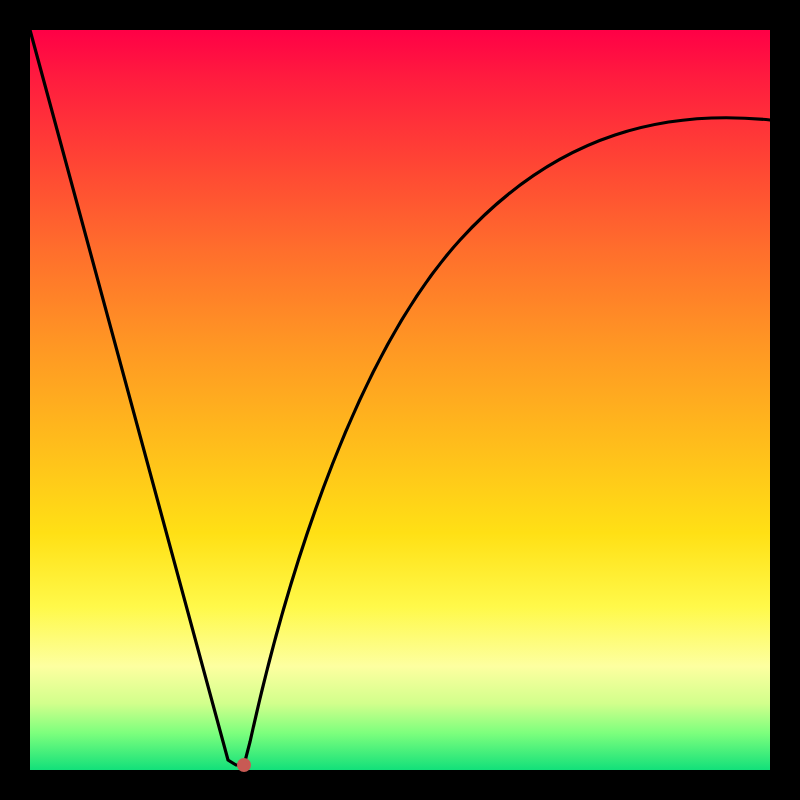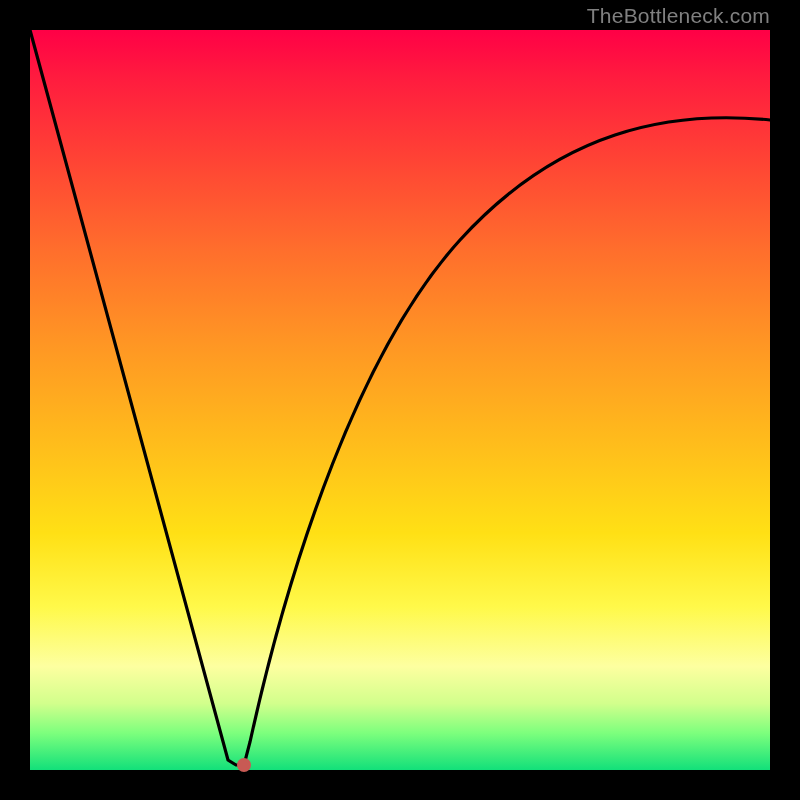--- a/index.html
+++ b/index.html
@@ -65,21 +65,20 @@
     border-radius: 50%;
     background: #c85a54;
     transform: translate(-50%, -50%);
   }
 </style>
 </head>
 <body>
 
 <div class="frame">
 
-  <div class="watermark">TheBottleneck.com</div>
 
   <div class="plot">
 
     <svg class="curve" viewBox="0 0 740 740" preserveAspectRatio="none">
 
       <path d="M 0 0
                L 198 730
                L 206 735
                L 212 735" fill="none" stroke="#000" stroke-width="3.2" stroke-linecap="round"></path>
 

